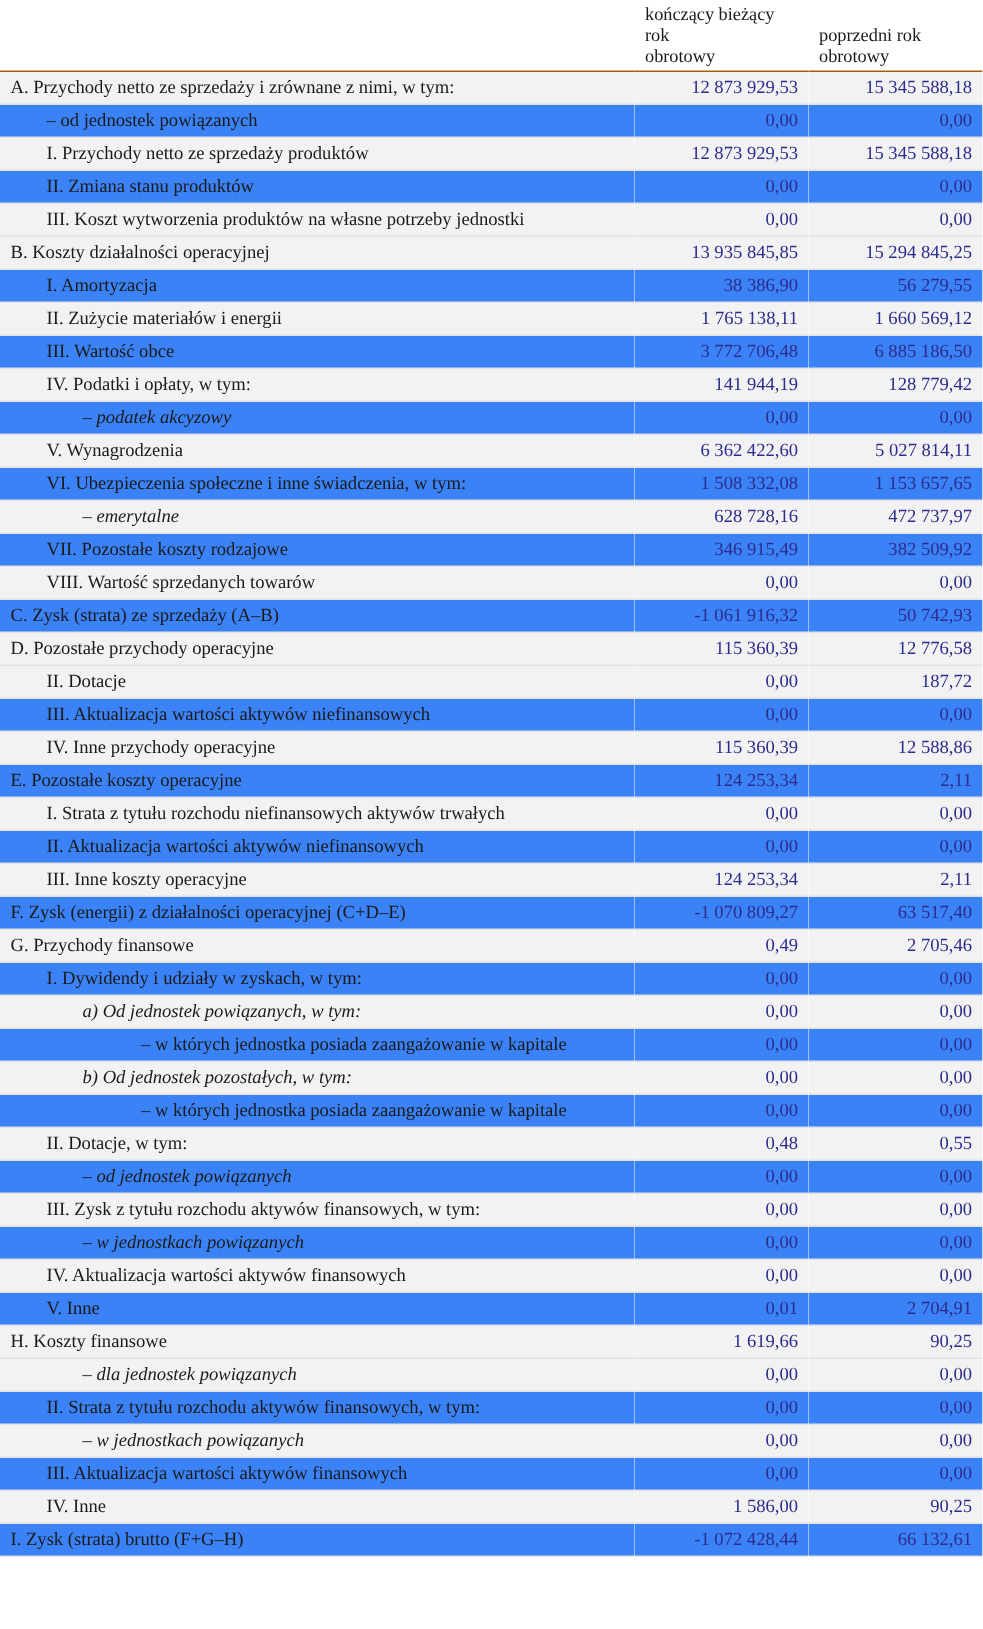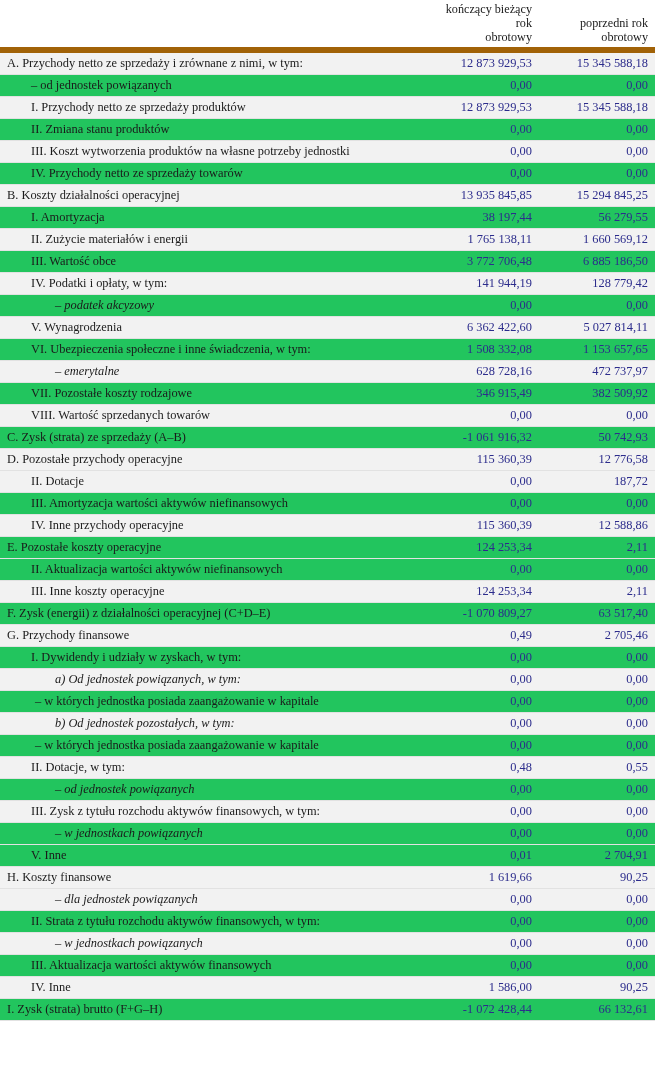--- a/index.html
+++ b/index.html
@@ -27,48 +27,48 @@
     font-weight: normal;
     font-size: 12.2px;
     color: #1a1a1a;
     vertical-align: bottom;
     padding: 2px 7px 3px 7px;
     line-height: 14px;
     background: #ffffff;
     border: none;
   }
   thead th.h-label { padding: 0; }
-  thead th.h-num { text-align: right; }
+  thead th.h-num { text-align: left; }
 
   tbody tr { height: 21px; }
   tbody tr.stripe-a { background: #f2f2f2; }
-  tbody tr.stripe-b { background: #22c55e; }
+  tbody tr.stripe-b { background: #3b82f6; }
 
   tbody td {
     padding: 0 7px;
     height: 21px;
     line-height: 21px;
     border-top: 1px solid #e2e2e2;
     white-space: nowrap;
     overflow: hidden;
   }
-  tbody tr:first-child td { border-top: 6px solid #a16207; }
+  tbody tr:first-child td { border-top: 1px solid #a16207; }
   tbody tr:last-child td { border-bottom: 1px solid #e2e2e2; }
 
   td.label { text-align: left; color: #1a1a1a; }
   td.num {
     text-align: right;
     color: #2c2c8c;
     font-variant-numeric: tabular-nums;
   }
 
   .lvl0 { padding-left: 7px; }
   .lvl1 { padding-left: 31px; }
   .lvl2 { padding-left: 55px; font-style: italic; }
-  .lvl3 { padding-left: 35px; }
+  .lvl3 { padding-left: 94px; }
 </style>
 </head>
 <body>
 
 <table id="pl-table">
   <colgroup>
     <col class="c-label">
     <col class="c-num">
     <col class="c-num">
   </colgroup>
@@ -104,33 +104,28 @@
       <tr class="stripe-b">
         <td class="label lvl1">II. Zmiana stanu produktów</td>
         <td class="num">0,00</td>
         <td class="num">0,00</td>
       </tr>
       <tr class="stripe-a">
         <td class="label lvl1">III. Koszt wytworzenia produktów na własne potrzeby jednostki</td>
         <td class="num">0,00</td>
         <td class="num">0,00</td>
       </tr>
-      <tr class="stripe-b">
-        <td class="label lvl1">IV. Przychody netto ze sprzedaży towarów</td>
-        <td class="num">0,00</td>
-        <td class="num">0,00</td>
-      </tr>
       <tr class="stripe-a">
         <td class="label lvl0">B. Koszty działalności operacyjnej</td>
         <td class="num">13 935 845,85</td>
         <td class="num">15 294 845,25</td>
       </tr>
       <tr class="stripe-b">
         <td class="label lvl1">I. Amortyzacja</td>
-        <td class="num">38 197,44</td>
+        <td class="num">38 386,90</td>
         <td class="num">56 279,55</td>
       </tr>
       <tr class="stripe-a">
         <td class="label lvl1">II. Zużycie materiałów i energii</td>
         <td class="num">1 765 138,11</td>
         <td class="num">1 660 569,12</td>
       </tr>
       <tr class="stripe-b">
         <td class="label lvl1">III. Wartość obce</td>
         <td class="num">3 772 706,48</td>
@@ -180,34 +175,39 @@
         <td class="label lvl0">D. Pozostałe przychody operacyjne</td>
         <td class="num">115 360,39</td>
         <td class="num">12 776,58</td>
       </tr>
       <tr class="stripe-a">
         <td class="label lvl1">II. Dotacje</td>
         <td class="num">0,00</td>
         <td class="num">187,72</td>
       </tr>
       <tr class="stripe-b">
-        <td class="label lvl1">III. Amortyzacja wartości aktywów niefinansowych</td>
+        <td class="label lvl1">III. Aktualizacja wartości aktywów niefinansowych</td>
         <td class="num">0,00</td>
         <td class="num">0,00</td>
       </tr>
       <tr class="stripe-a">
         <td class="label lvl1">IV. Inne przychody operacyjne</td>
         <td class="num">115 360,39</td>
         <td class="num">12 588,86</td>
       </tr>
       <tr class="stripe-b">
         <td class="label lvl0">E. Pozostałe koszty operacyjne</td>
         <td class="num">124 253,34</td>
         <td class="num">2,11</td>
       </tr>
+      <tr class="stripe-a">
+        <td class="label lvl1">I. Strata z tytułu rozchodu niefinansowych aktywów trwałych</td>
+        <td class="num">0,00</td>
+        <td class="num">0,00</td>
+      </tr>
       <tr class="stripe-b">
         <td class="label lvl1">II. Aktualizacja wartości aktywów niefinansowych</td>
         <td class="num">0,00</td>
         <td class="num">0,00</td>
       </tr>
       <tr class="stripe-a">
         <td class="label lvl1">III. Inne koszty operacyjne</td>
         <td class="num">124 253,34</td>
         <td class="num">2,11</td>
       </tr>
@@ -259,20 +259,25 @@
       <tr class="stripe-a">
         <td class="label lvl1">III. Zysk z tytułu rozchodu aktywów finansowych, w tym:</td>
         <td class="num">0,00</td>
         <td class="num">0,00</td>
       </tr>
       <tr class="stripe-b">
         <td class="label lvl2">– w jednostkach powiązanych</td>
         <td class="num">0,00</td>
         <td class="num">0,00</td>
       </tr>
+      <tr class="stripe-a">
+        <td class="label lvl1">IV. Aktualizacja wartości aktywów finansowych</td>
+        <td class="num">0,00</td>
+        <td class="num">0,00</td>
+      </tr>
       <tr class="stripe-b">
         <td class="label lvl1">V. Inne</td>
         <td class="num">0,01</td>
         <td class="num">2 704,91</td>
       </tr>
       <tr class="stripe-a">
         <td class="label lvl0">H. Koszty finansowe</td>
         <td class="num">1 619,66</td>
         <td class="num">90,25</td>
       </tr>

